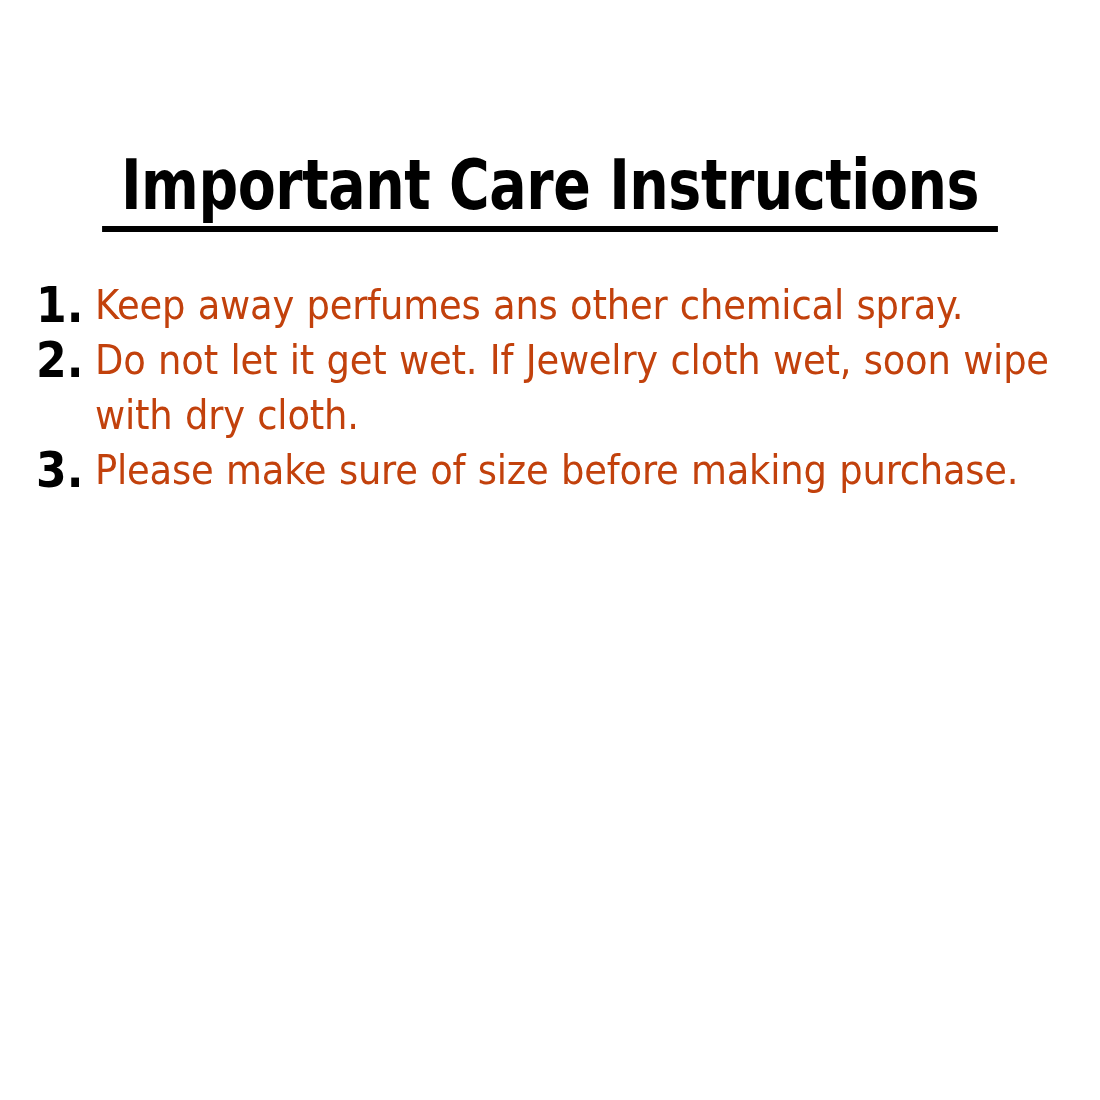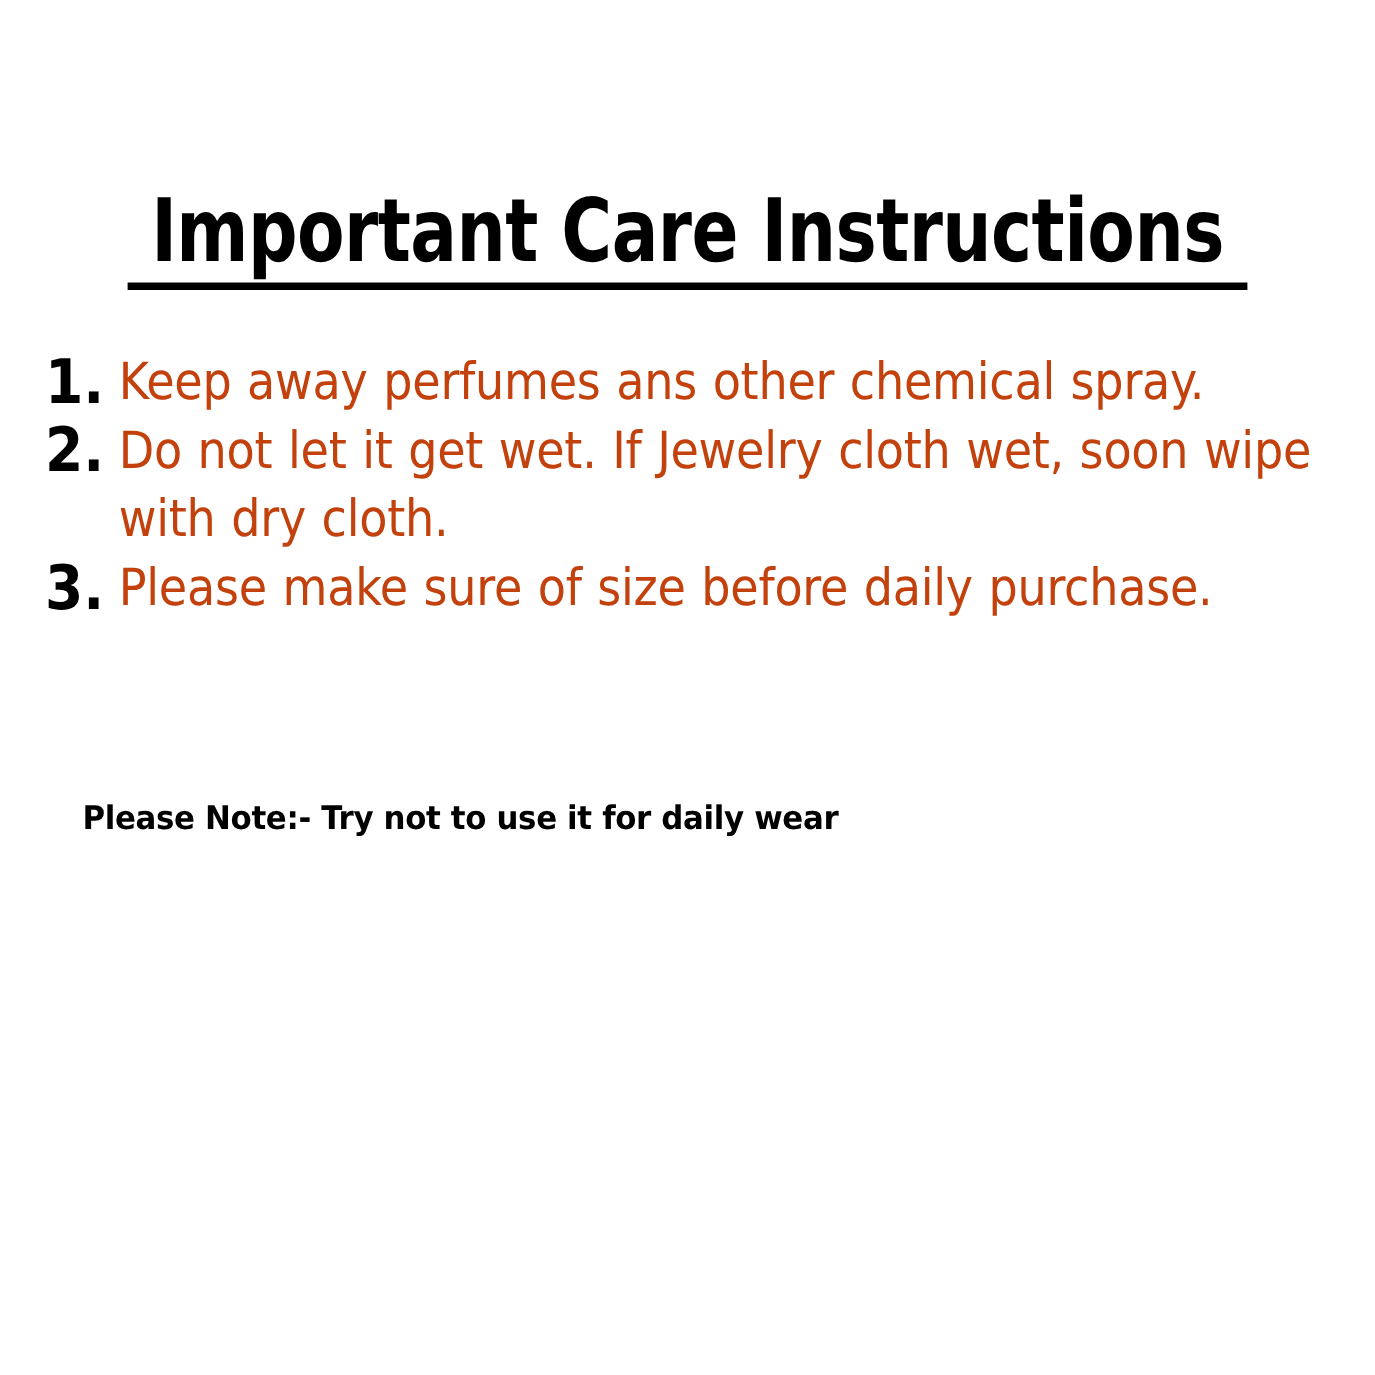--- a/index.html
+++ b/index.html
@@ -125,24 +125,21 @@
       <span class="item-text">Keep away perfumes ans other chemical spray.</span>
     </div>
 
     <div class="list-item">
       <span class="item-marker">2.</span>
       <span class="item-text">Do not let it get wet. If Jewelry cloth wet, soon wipe with dry cloth.</span>
     </div>
 
     <div class="list-item">
       <span class="item-marker">3.</span>
-      <span class="item-text">Please make sure of size before daily purchase.</span>
+      <span class="item-text">Please make sure of size before making purchase.</span>
     </div>
 
   </div>
 
-  <div class="note-block">
-    <span class="note-text">Please Note:- Try not to use it for daily wear</span>
-  </div>
 
   <div class="blank-area"></div>
 
 </div>
 
 </body></html>

